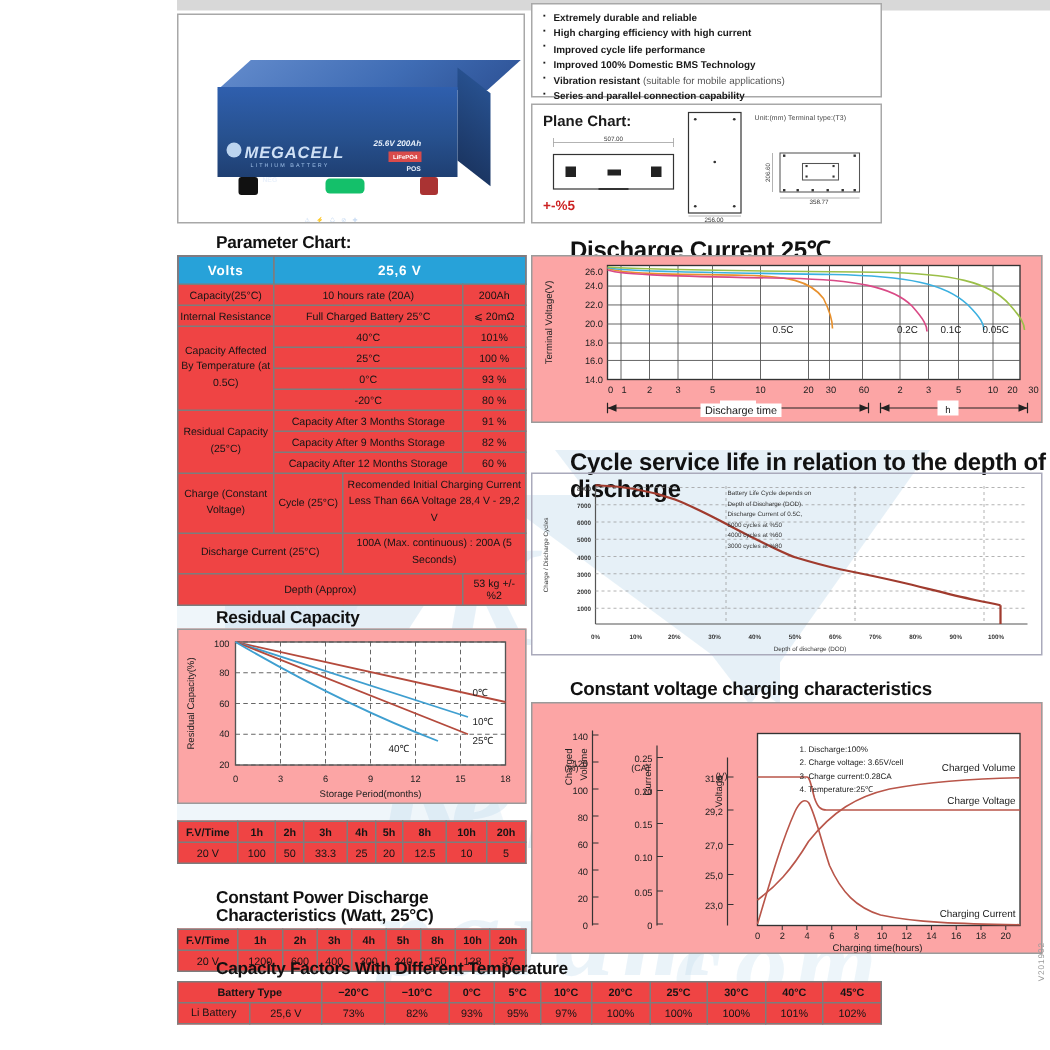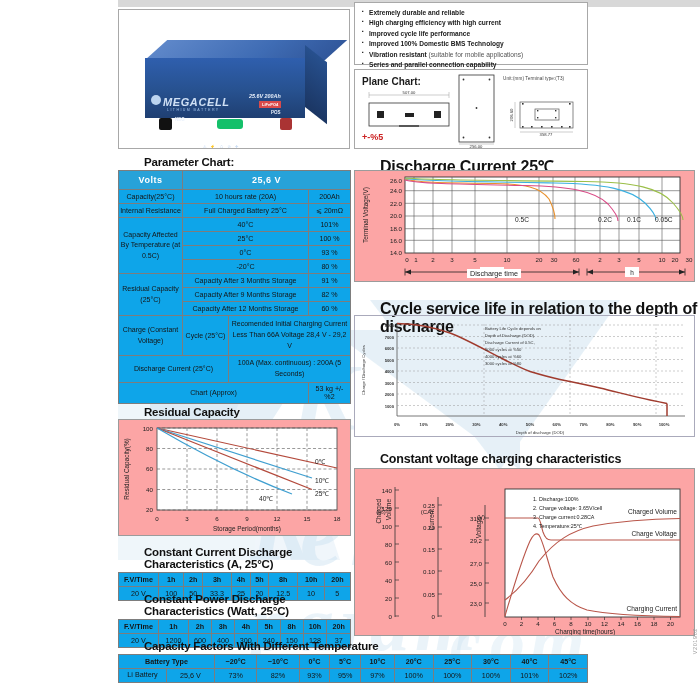--- a/index.html
+++ b/index.html
@@ -53,21 +53,21 @@
   .features li:before { content:"▪"; position:absolute; left:0; top:-0.5px; font-size:5px; }
   .features .soft { font-weight:normal; color:#555; }
 
   
   .plane { position:absolute; left:0px; top:69px; width:234px; height:80px; border:1px solid #a8a8a8; background:#fff; }
   .plane-ttl { position:absolute; left:7px; top:6px; font-size:10px; font-weight:bold;}
   .tol { position:absolute; left:7px; top:62px; font-size:9px; font-weight:bold; color:#cc2222;}
   .unitlbl { position:absolute; left:148px; top:6px; font-size:4.6px; color:#444; letter-spacing:0.1px;}
 
   
-  table { border-collapse:collapse; width:100%; background:#0ea5e9; }
+  table { border-collapse:collapse; width:100%; background:#ef4444; }
   td, th { border:1px solid #7d7d7d; text-align:center; font-size:7.1px; padding:2px 1px; color:#151515; font-weight:normal;}
   .hdr { background:#27a2d9; color:#fff; font-weight:bold; font-size:9px; padding:4px 2px; letter-spacing:0.5px;}
   .pc { position:absolute; left:0px; top:170px; width:233px; }
   .pc td { height:14px; }
 
   .sm-tbl td, .sm-tbl th { font-size:7.2px; padding:2px 0; height:13px;}
   .sm-tbl .hd { font-weight:bold; }
 
   
   .cf { border:1px solid #9b9b9b; background:#fca5a5; position:absolute; }
@@ -198,21 +198,21 @@
       <tr>
         <td style="font-size:7px; line-height:1.5; width:48px; height:40px;">Charge (Constant Voltage)</td>
         <td style="width:46px; font-size:7px;">Cycle (25°C)</td>
         <td colspan="2" style="font-size:7px; line-height:1.55;">Recomended Initial Charging Current Less Than 66A Voltage 28,4 V - 29,2 V</td>
       </tr>
       <tr>
         <td colspan="2" style="font-size:7px; line-height:1.5; height:24px;">Discharge Current (25°C)</td>
         <td colspan="2" style="font-size:7px; line-height:1.55;">100A (Max.  continuous) : 200A (5  Seconds)</td>
       </tr>
       <tr>
-        <td colspan="3" style="height:16px;">Chart (Approx)</td>
+        <td colspan="3" style="height:16px;">Depth (Approx)</td>
         <td>53 kg +/- %2</td>
       </tr>
     </tbody>
       </table>
 
     <div style="position:absolute; left:0px; top:406px; width:233px;">
       <div class="secttl">Residual Capacity</div>
     </div>
     <div class="cf" style="left:0px; top:419px; width:233px; height:117px;">
       <svg width="231" height="115" viewBox="0 0 231 115">
@@ -261,21 +261,20 @@
         <path d="M38,8 Q110,50 173,74" fill="none" stroke="#3f9fd0" stroke-width="1.2"></path>
 
         <text class="curvelbl" x="196" y="44">0℃</text>
         <text class="curvelbl" x="196" y="63">10℃</text>
         <text class="curvelbl" x="196" y="76">25℃</text>
         <text class="curvelbl" x="140" y="81">40℃</text>
       </svg>
     </div>
 
     <div style="position:absolute; left:0px; top:546px; width:233px;">
-      <div class="secttl">Constant Current Discharge Characteristics (A, 25°C)</div>
       <table class="sm-tbl" style="margin-top:1px;">
         <tbody>
             <tr>
           <td class="hd" style="width:40px">F.V/Time</td>
           <td class="hd">1h</td>
           <td class="hd">2h</td>
           <td class="hd">3h</td>
           <td class="hd">4h</td>
           <td class="hd">5h</td>
           <td class="hd">8h</td>

